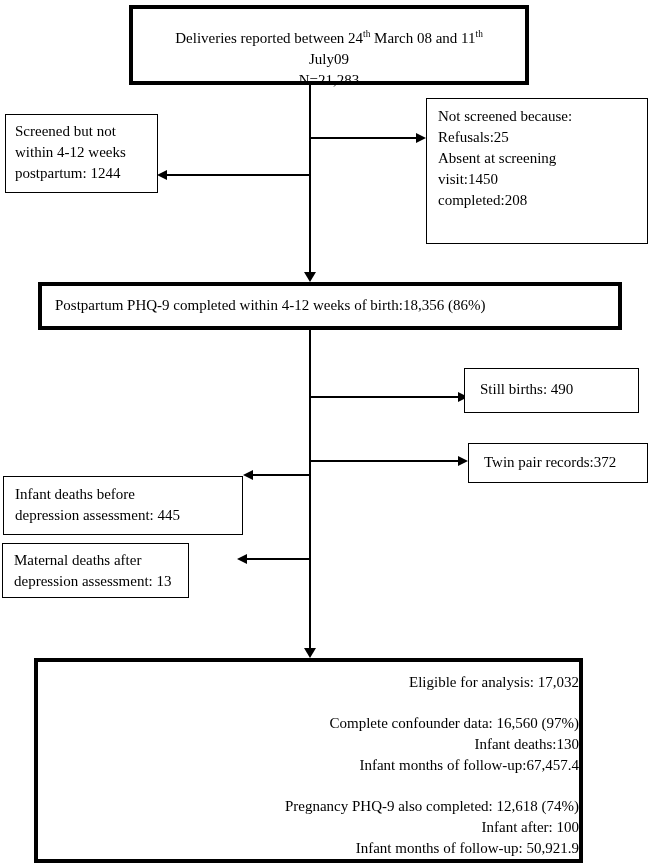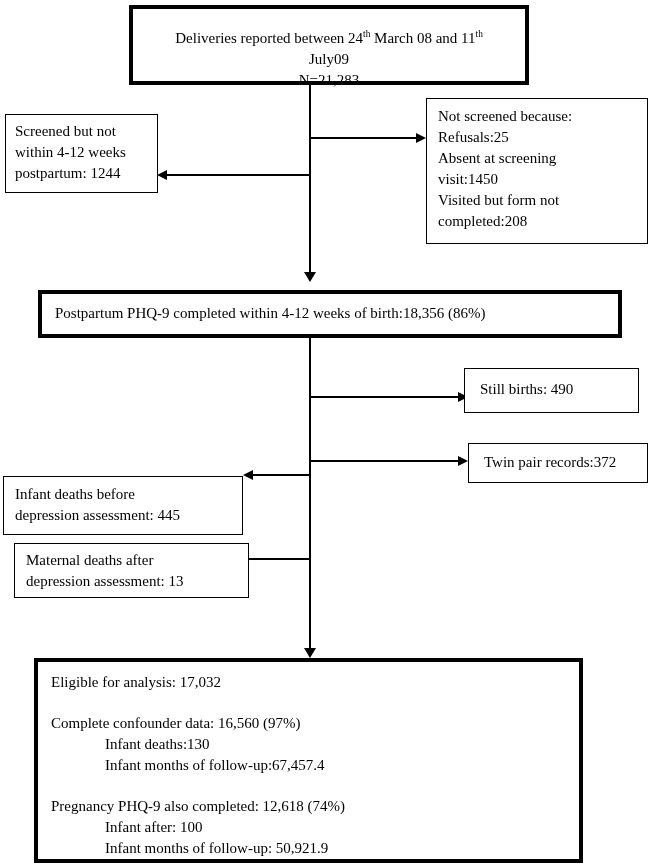--- a/index.html
+++ b/index.html
@@ -60,47 +60,46 @@
     <div>Screened but not</div>
     <div>within 4-12 weeks</div>
     <div><span>postpartum: </span><span class="b">1244</span></div>
   </div>
 
   <div class="box" style="left:426px; top:98px; width:222px; height:146px; padding:7px 8px 0 11px;">
     <div>Not screened because:</div>
     <div><span>Refusals:</span><span class="b">25</span></div>
     <div>Absent at screening</div>
     <div><span>visit</span><span class="b">:1450</span></div>
-    <div>Visited but form not</div>
     <div><span>completed:</span><span class="b">208</span></div>
   </div>
 
-  <div class="box thick" style="left:38px; top:282px; width:584px; height:48px; padding:9px 0 0 13px;margin-top:8px;">
+  <div class="box thick" style="left:38px; top:282px; width:584px; height:48px; padding:9px 0 0 13px;">
     <div><span>Postpartum PHQ-9 completed within 4-12 weeks of birth</span><span class="b">:18,356 (86%)</span></div>
   </div>
 
   <div class="box" style="left:464px; top:368px; width:175px; height:45px; padding:10px 0 0 15px;">
     <div><span>Still births: </span><span class="b">490</span></div>
   </div>
 
   <div class="box" style="left:468px; top:443px; width:180px; height:40px; padding:8px 0 14px 15px;">
     <div><span>Twin pair records:</span><span class="b">372</span></div>
   </div>
 
   <div class="box" style="left:3px; top:436px; width:240px; height:59px; padding:7px 0 0 11px;margin-top:40px;">
     <div>Infant deaths before</div>
     <div><span>depression assessment: </span><span class="b">445</span></div>
   </div>
 
-  <div class="box" style="left:14px; top:543px; width:235px; height:55px; padding:6px 0 0 11px;">
+  <div class="box" style="left:2px; top:543px; width:187px; height:55px; padding:6px 0 0 11px;">
     <div>Maternal deaths after</div>
     <div><span>depression assessment: </span><span class="b">13</span></div>
   </div>
 
-  <div class="box thick" style="left:34px; top:658px; width:549px; height:205px; padding:10px 0 0 13px;">
+  <div class="box thick" style="left:34px; top:658px; width:549px; height:205px; padding:10px 0 0 13px;text-align:right;">
     <div class="b">Eligible for analysis: 17,032</div>
     <div class="spacer"></div>
     <div class="b">Complete confounder data: 16,560 (97%)</div>
     <div class="indent"><span>Infant deaths</span><span class="b">:130</span></div>
     <div class="indent"><span>Infant months of follow-up</span><span class="b">:67,457.4</span></div>
     <div class="spacer"></div>
     <div class="b">Pregnancy PHQ-9 also completed: 12,618 (74%)</div>
     <div class="indent"><span>Infant after: </span><span class="b">100</span></div>
     <div class="indent"><span>Infant months of follow-up: </span><span class="b">50,921.9</span></div>
   </div>

